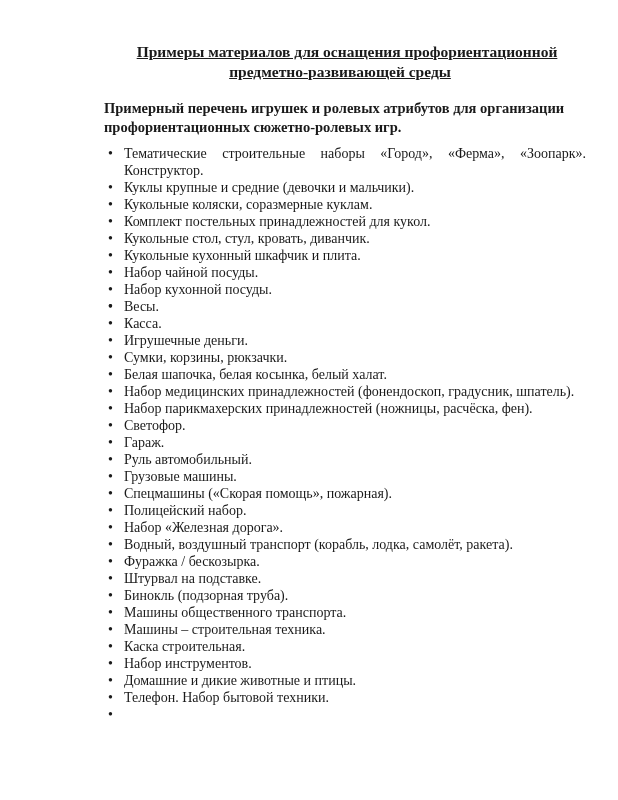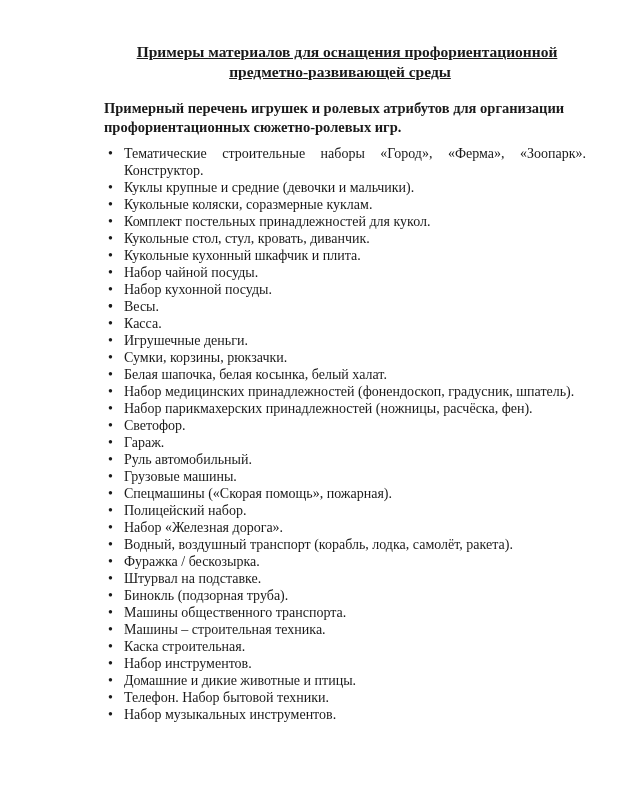--- a/index.html
+++ b/index.html
@@ -69,15 +69,15 @@
       <li><span class="bullet">•</span><span>Водный, воздушный транспорт (корабль, лодка, самолёт, ракета).</span></li>
       <li><span class="bullet">•</span><span>Фуражка / бескозырка.</span></li>
       <li><span class="bullet">•</span><span>Штурвал на подставке.</span></li>
       <li><span class="bullet">•</span><span>Бинокль (подзорная труба).</span></li>
       <li><span class="bullet">•</span><span>Машины общественного транспорта.</span></li>
       <li><span class="bullet">•</span><span>Машины – строительная техника.</span></li>
       <li><span class="bullet">•</span><span>Каска строительная.</span></li>
       <li><span class="bullet">•</span><span>Набор инструментов.</span></li>
       <li><span class="bullet">•</span><span>Домашние и дикие животные и птицы.</span></li>
       <li><span class="bullet">•</span><span>Телефон. Набор бытовой техники.</span></li>
-      <li><span class="bullet">•</span><span>Набор музыкальных инструментов.</span></li>
+      <li><span class="bullet">•</span></li>
     </ul>
 </div>
 
 </body></html>

